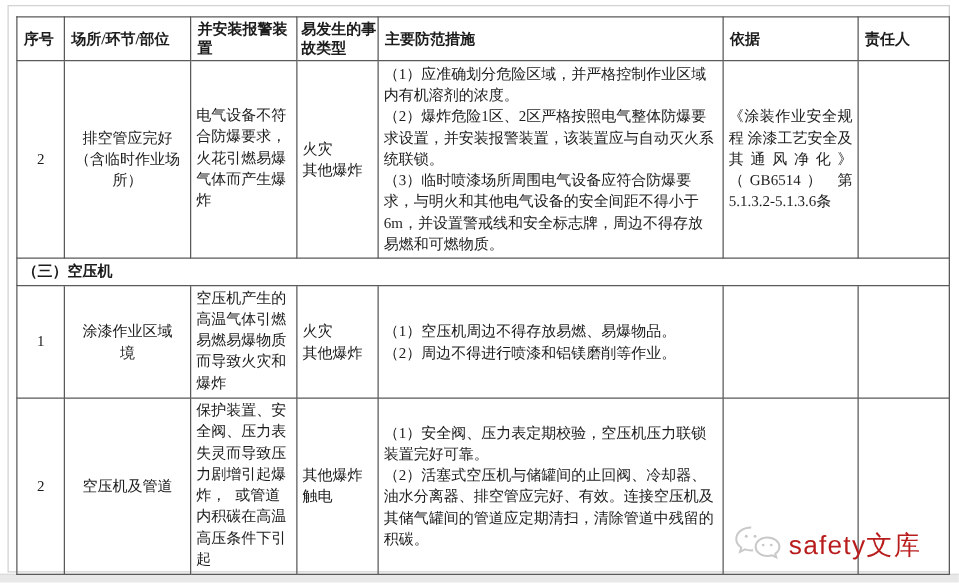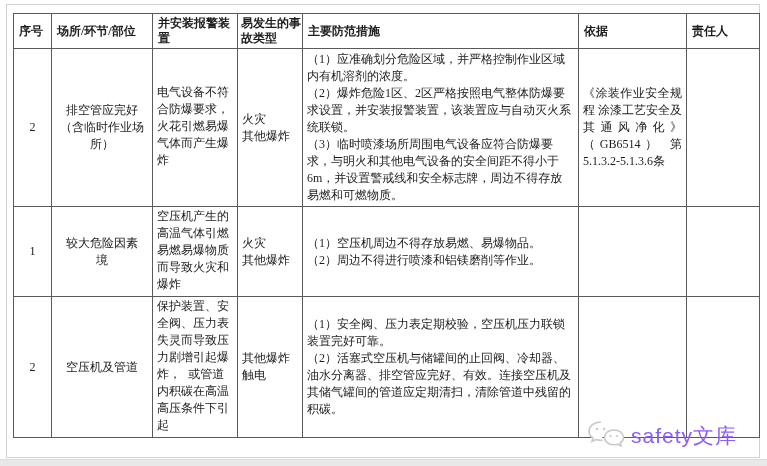--- a/index.html
+++ b/index.html
@@ -42,21 +42,21 @@
   td.section-cell {
     font-weight:bold; text-align:left; padding:0 4px; line-height:14px; font-size:12.5px;
   }
 
   .watermark {
     position:absolute; left:586px; top:419px; height:34px;
     display:flex; align-items:center; gap:5px; z-index:5;
   }
   .watermark .wm-text {
     font-family:"Liberation Sans","DejaVu Sans",sans-serif;
-    font-size:21px; color:#8b5cf6; letter-spacing:1px;
+    font-size:21px; color:#b91c1c; letter-spacing:1px;
   }
 </style>
 </head>
 <body>
 
 <div class="canvas">
   <div class="page-edge"></div>
   <div class="bottom-strip"></div>
 
   <table class="risk">
@@ -89,23 +89,26 @@
 所）</td>
         <td class="c-hazard">电气设备不符合防爆要求，火花引燃易爆气体而产生爆炸</td>
         <td class="c-accident">火灾
 其他爆炸</td>
         <td class="c-measures">（1）应准确划分危险区域，并严格控制作业区域内有机溶剂的浓度。
 （2）爆炸危险1区、2区严格按照电气整体防爆要求设置，并安装报警装置，该装置应与自动灭火系统联锁。
 （3）临时喷漆场所周围电气设备应符合防爆要求，与明火和其他电气设备的安全间距不得小于6m，并设置警戒线和安全标志牌，周边不得存放易燃和可燃物质。</td>
         <td class="c-basis">《涂装作业安全规程 涂漆工艺安全及其通风净化》（GB6514） 第5.1.3.2-5.1.3.6条</td>
         <td class="c-resp"></td>
       </tr>
+      <tr style="height:16px;">
+        <td class="section-cell" colspan="7">（三）空压机</td>
+      </tr>
       <tr style="height:84px;">
         <td class="c-no">1</td>
-        <td class="c-place">较大危险因素
+        <td class="c-place">涂漆作业区域
 境</td>
         <td class="c-hazard">空压机产生的高温气体引燃易燃易爆物质而导致火灾和爆炸</td>
         <td class="c-accident">火灾
 其他爆炸</td>
         <td class="c-measures">（1）空压机周边不得存放易燃、易爆物品。
 （2）周边不得进行喷漆和铝镁磨削等作业。</td>
         <td class="c-basis"></td>
         <td class="c-resp"></td>
       </tr>
       <tr style="height:114px;">

